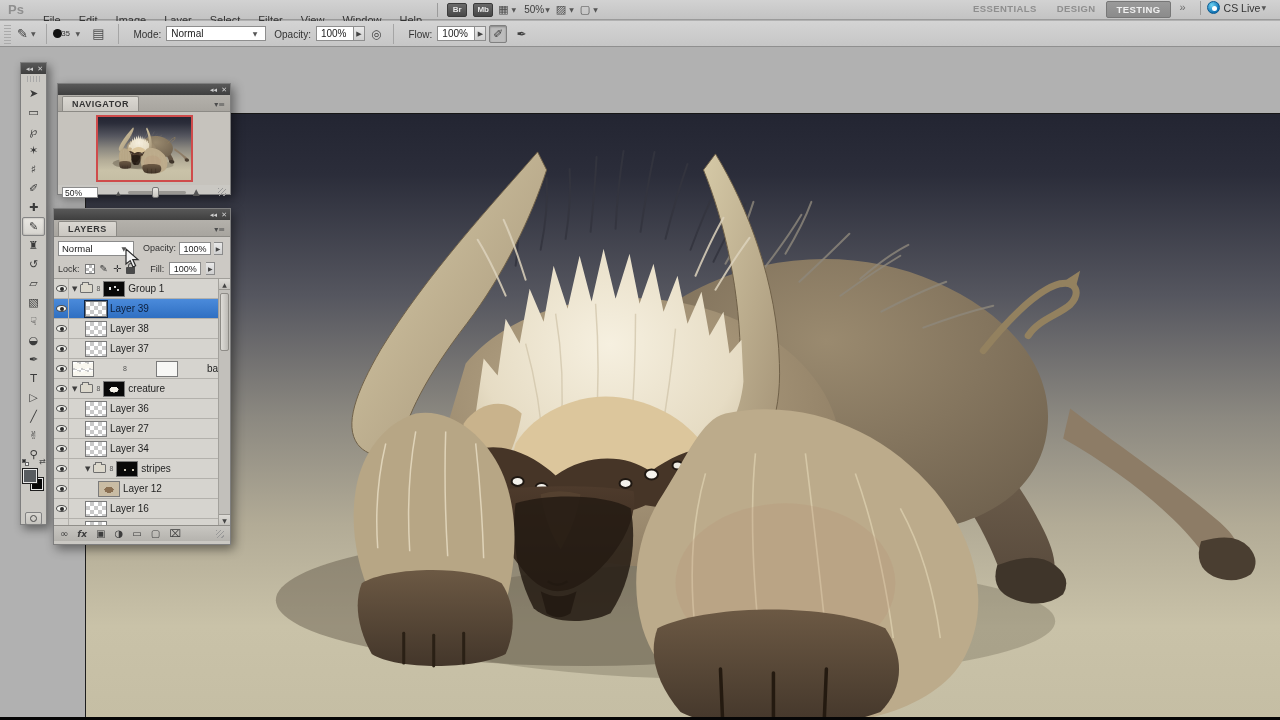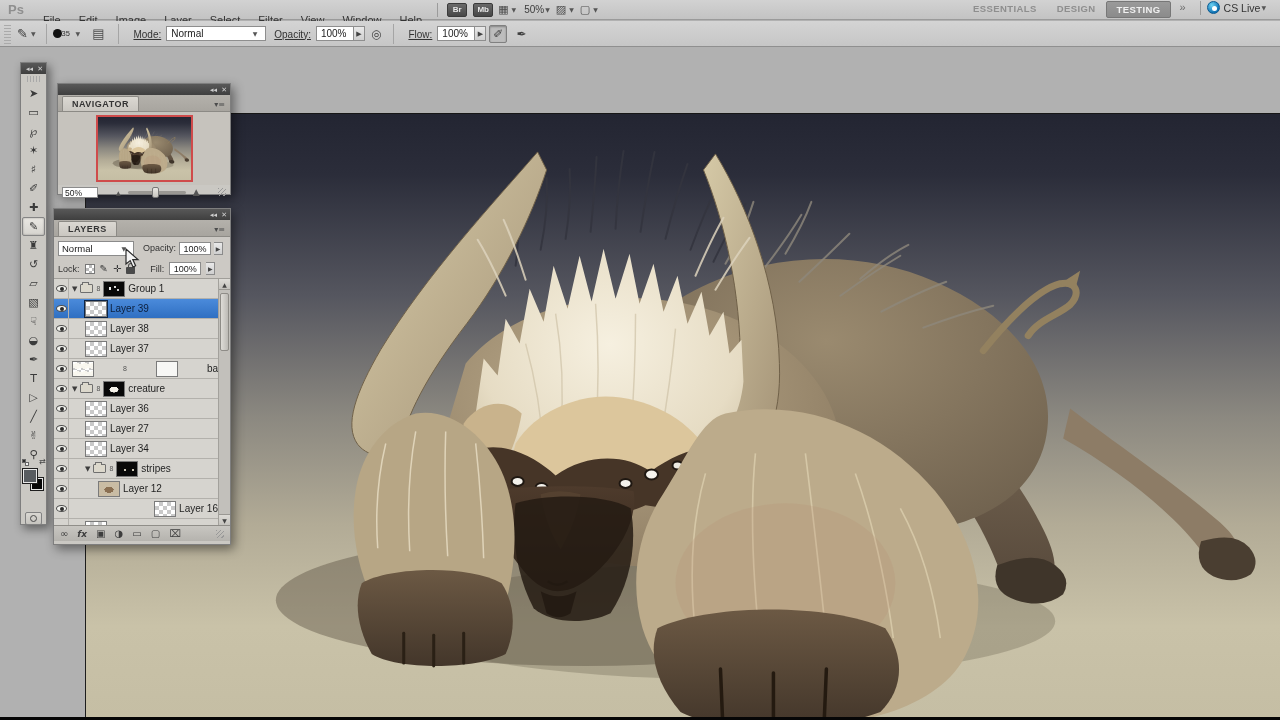--- a/index.html
+++ b/index.html
@@ -42,21 +42,21 @@
   .tool-preview { font-size:13px; color:#3a3a3a; padding:0 2px; }
   #brush-dot-wrap { display:flex; flex-direction:row; align-items:center; width:22px; }
   #brush-dot { width:9px; height:9px; border-radius:50%; background:#111; }
   #brush-size { font-size:7.5px; color:#333; }
   .opt-field { background:#fff; border:1px solid #8e8e8e; height:15px; line-height:13px;
                padding:0 4px; font-size:10px; color:#222; }
   .spin-btn { width:11px; height:15px; background:linear-gradient(#e9e9e9,#cfcfcf);
               border:1px solid #8e8e8e; border-left:none; font-size:7px; color:#444;
               text-align:center; line-height:14px; }
   #mode-select { width:100px; display:flex; justify-content:space-between; align-items:center; }
-  .opt-label { margin:1px 5px 0 8px;text-decoration:underline; }
+  .opt-label { margin:1px 5px 0 8px; }
   .air-btn { font-size:12px; color:#3f3f3f; padding:1px 3px; margin:0 3px; }
   .air-btn.pressed { background:#bdbdbd; border:1px solid #808080; border-radius:2px;
                      box-shadow:inset 0 1px 2px rgba(0,0,0,.3); }
 
   
   #document { position:absolute; left:85px; top:113px; right:0; bottom:3px;
               border-left:1px solid #1d1d1d; border-top:1px solid #171717; }
   #document svg.art { position:absolute; left:0; top:0; width:100%; height:100%; }
   #bottom-strip { position:absolute; left:0; bottom:0; width:1280px; height:3px; background:#060606; }
 
@@ -636,21 +636,21 @@
         </div>
         <div class="rowbody" style="padding-left: 29px;">
           <span class="thumb paint"></span>
           <span class="lbl">Layer 12</span>
         </div>
       </div>
       <div class="lrow">
         <div class="eyecell">
           <span class="eye"></span>
         </div>
-        <div class="rowbody" style="padding-left: 16px; justify-content: flex-end;">
+        <div class="rowbody" style="padding-left: 16px;">
           <span class="thumb"></span>
           <span class="lbl">Layer 16</span>
         </div>
       </div>
       <div class="lrow">
         <div class="eyecell"></div>
         <div class="rowbody" style="padding-left: 16px;">
           <span class="thumb"></span>
           <span class="lbl"></span>
         </div>

